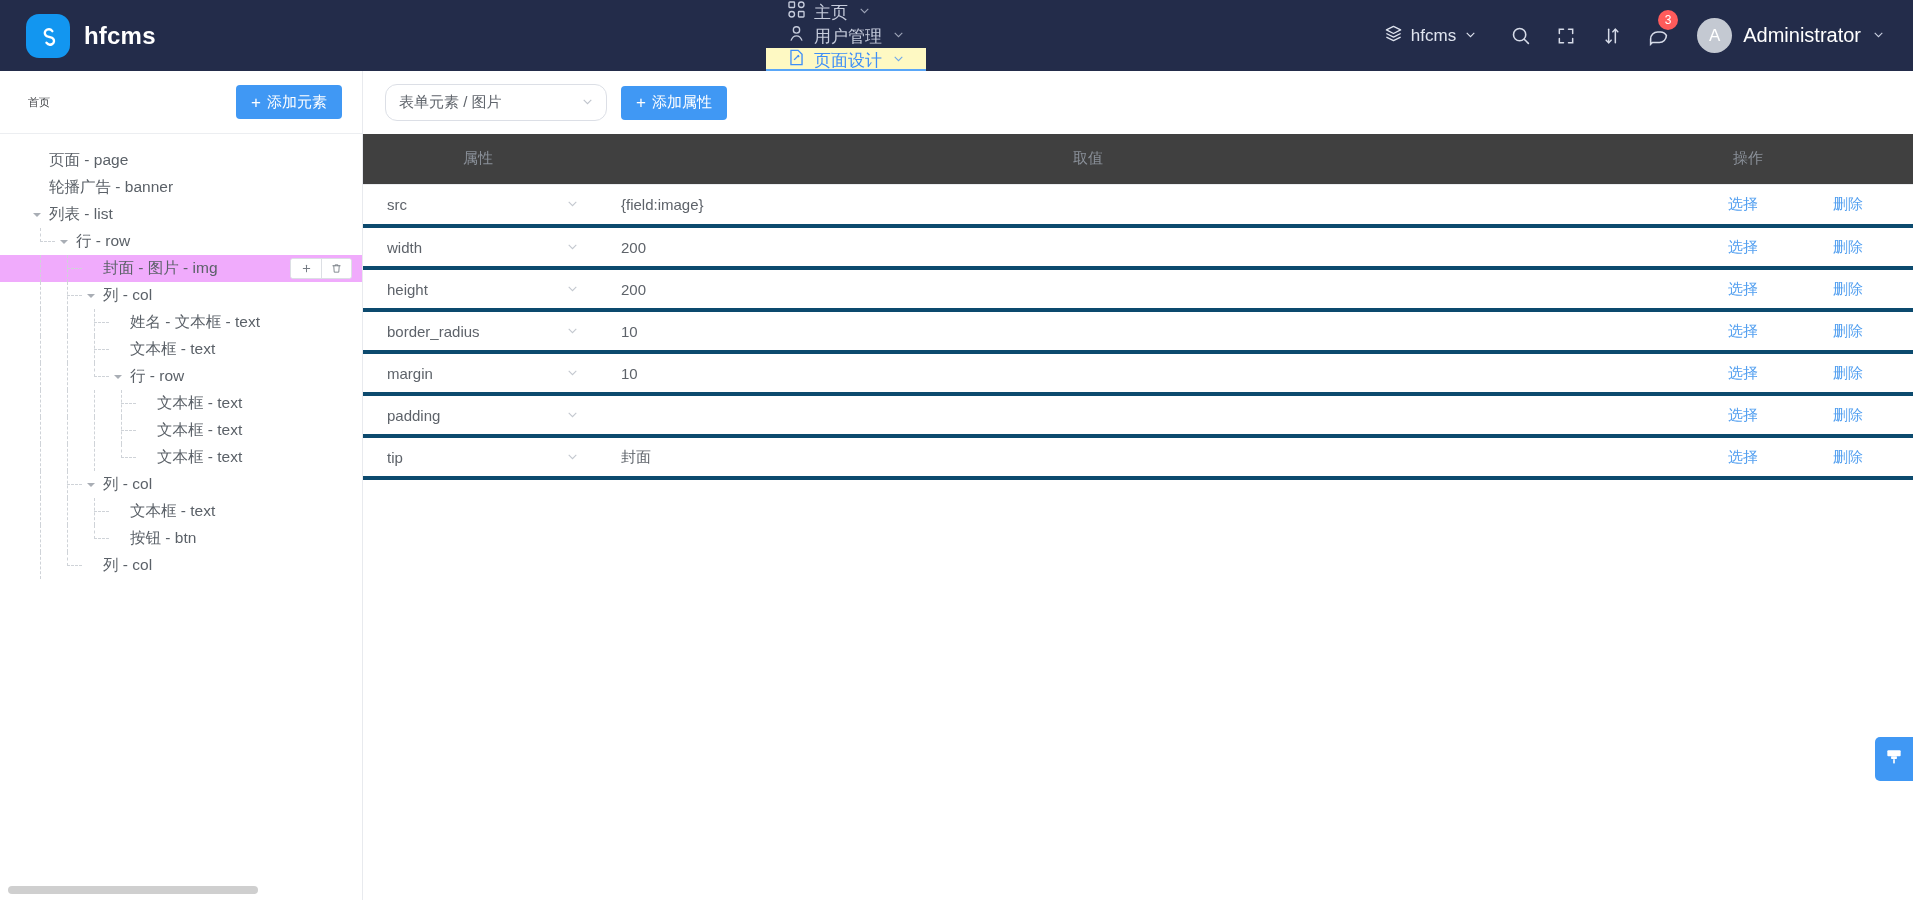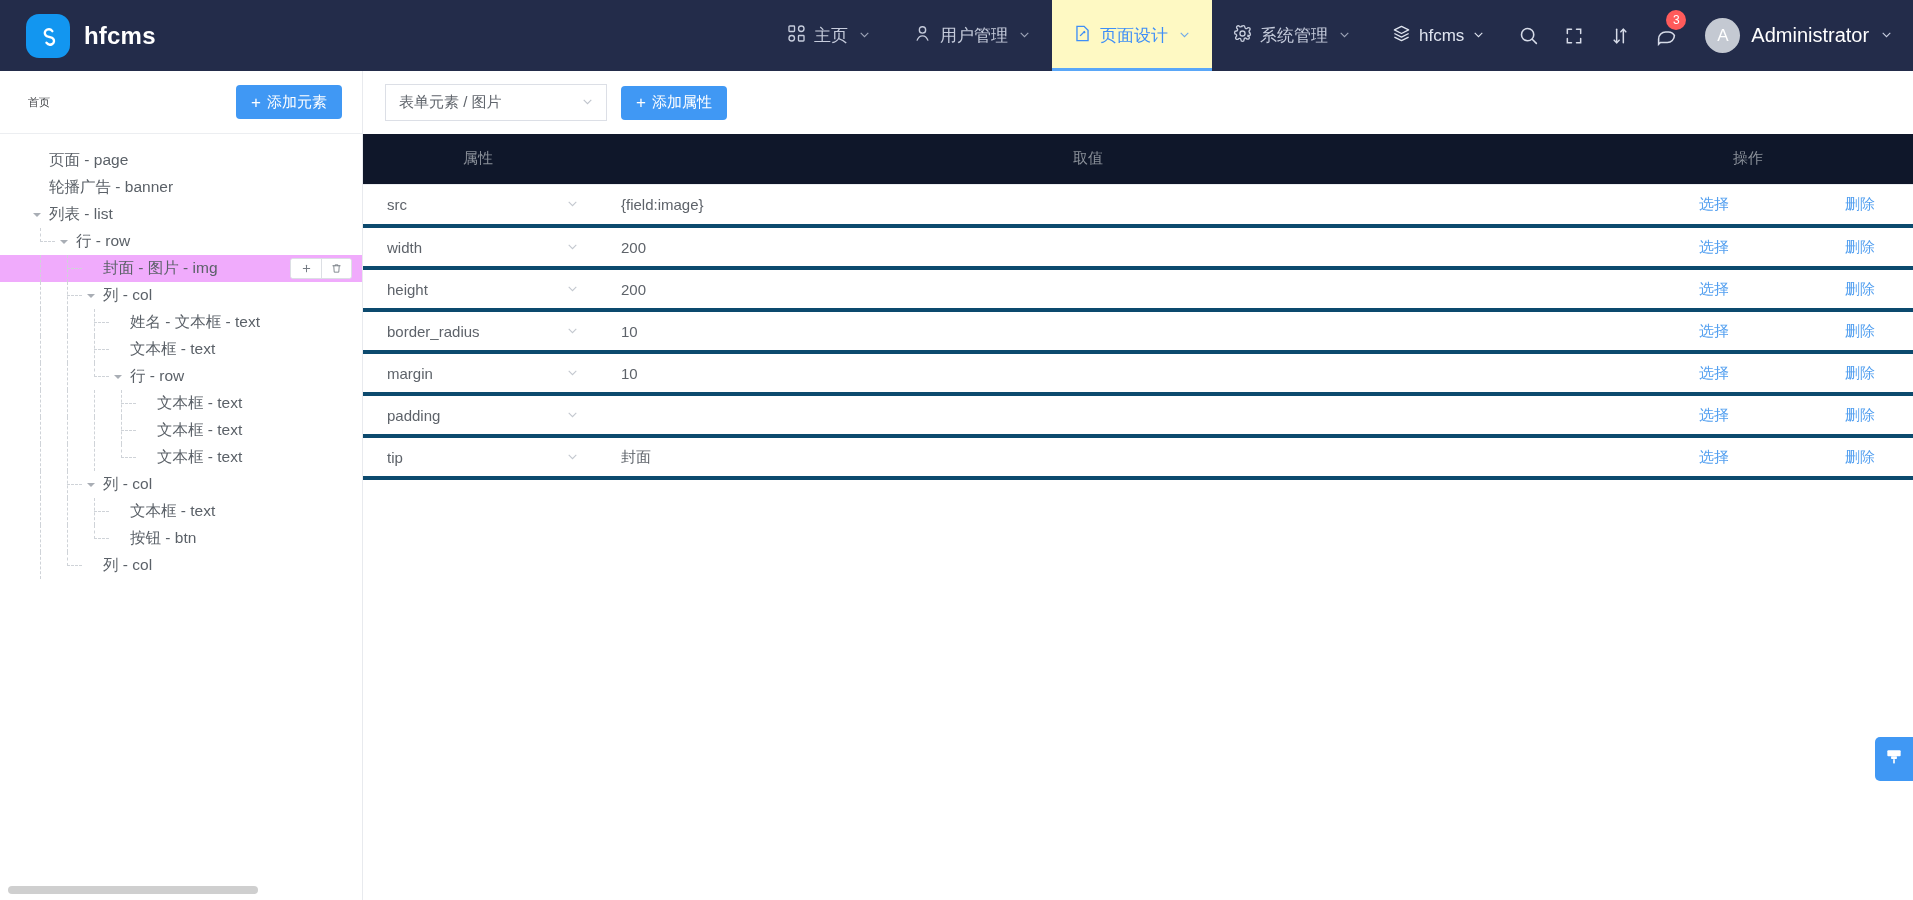--- a/index.html
+++ b/index.html
@@ -42,20 +42,21 @@
     font-weight: bold;
     color: #ffffff;
     letter-spacing: .2px;
   }
 
   .nav-menu {
     display: flex;
     align-items: stretch;
     height: 71px;
     margin-left: 466px;
+    flex-direction: column;
   }
   .nav-item {
     display: flex;
     align-items: center;
     gap: 8px;
     padding: 0 21px;
     height: 71px;
     font-size: 17px;
     color: #c6ccdc;
     cursor: pointer;
@@ -286,21 +287,21 @@
     display: flex;
     align-items: center;
     gap: 14px;
     padding: 0 0 0 22px;
     flex: none;
   }
   .select-box {
     width: 222px;
     height: 37px;
     border: 1px solid #dcdfe6;
-    border-radius: 0;
+    border-radius: 12px;
     display: flex;
     align-items: center;
     justify-content: space-between;
     padding: 0 12px 0 13px;
     font-size: 15px;
     color: #5f646b;
     cursor: pointer;
     background: #fff;
   }
   .select-box .chev { color: #bfc4cc; font-size: 11px; }
@@ -310,21 +311,21 @@
     border-collapse: collapse;
     table-layout: fixed;
   }
   table.attr-table thead th {
     font-size: 15px;
     color: #8a9099;
     font-weight: normal;
     height: 50px;
     border-bottom: 1px solid #ebedf0;
     text-align: center;
-    background: #0f172a;
+    background: #404040;
   }
   table.attr-table tbody td {
     height: 42px;
     border-bottom: 4px solid #0c4a6e;
     font-size: 15px;
     color: #5e636a;
     background: #fff;
   }
   .col-attr { width: 230px; }
   .col-val  { width: auto; }
@@ -336,22 +337,22 @@
     justify-content: space-between;
     padding: 0 14px 0 24px;
     cursor: pointer;
   }
   .cell-attr .chev { color: #c3c8cf; font-size: 11px; }
   .cell-val { padding-left: 28px; }
   .cell-op {
     display: flex;
     align-items: center;
     justify-content: flex-end;
-    gap: 116px;
-    padding-right: 38px;
+    gap: 75px;
+    padding-right: 50px;
   }
   .link {
     color: #54a0f0;
     font-size: 15px;
     cursor: pointer;
     text-decoration: none;
   }
 
   .fab {
     position: absolute;

